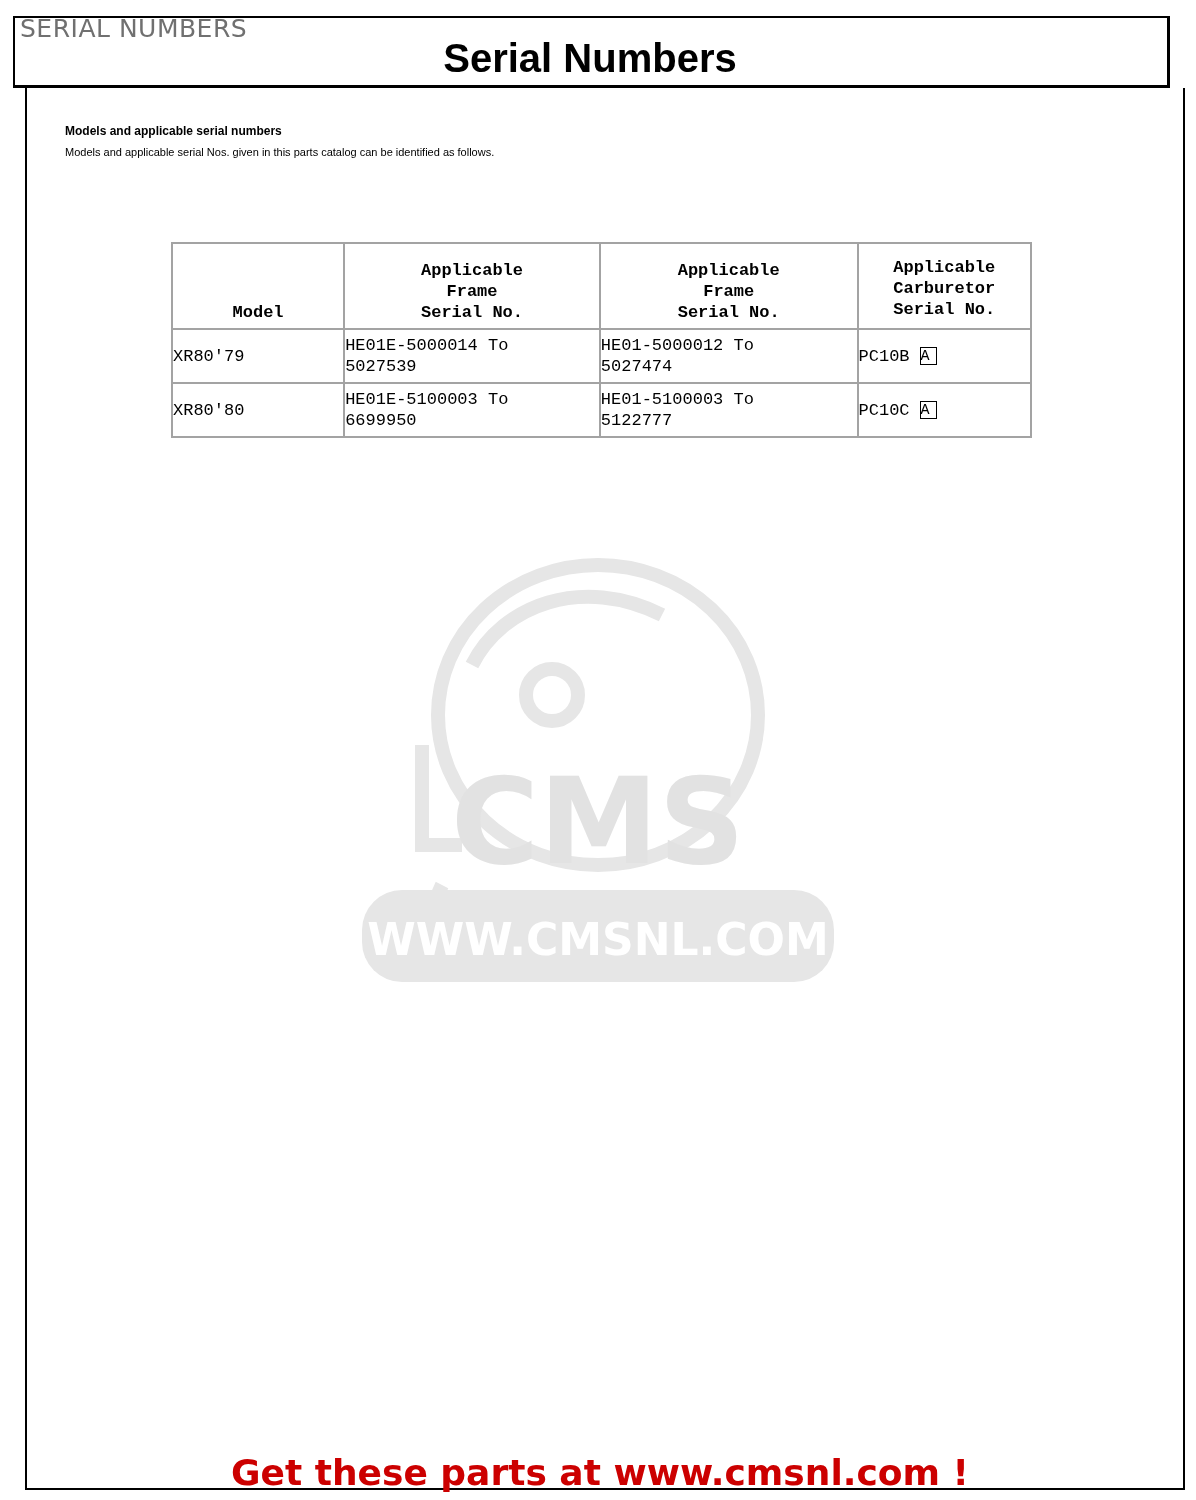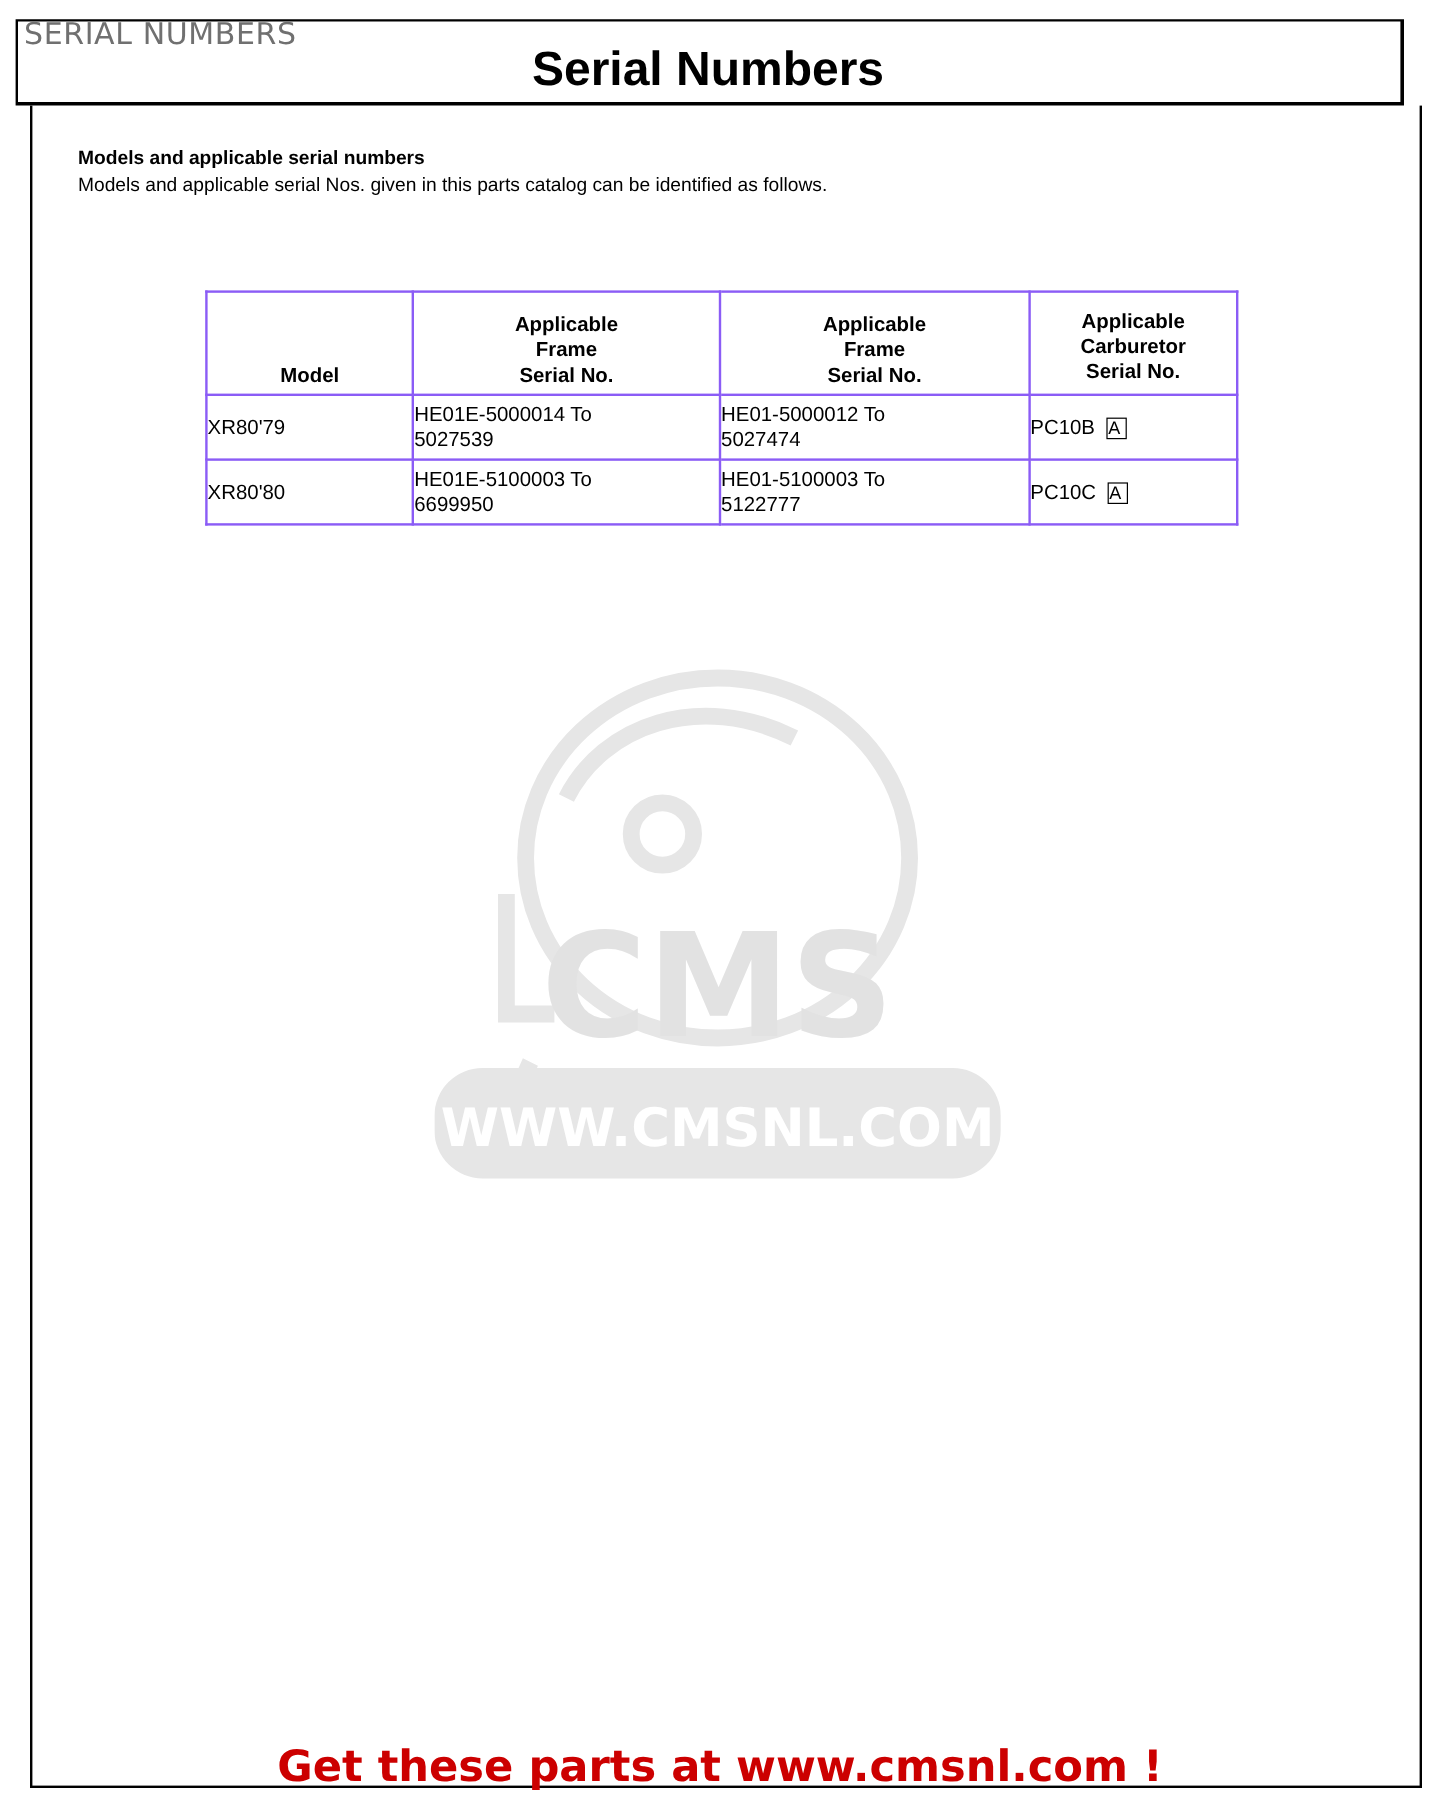--- a/index.html
+++ b/index.html
@@ -4,28 +4,28 @@
 <style>
   html, body { margin: 0; padding: 0; background: #ffffff; }
   body { width: 1196px; height: 1500px; position: relative; overflow: hidden; font-family: "Liberation Sans", sans-serif; color: #000; }
 
   .page-frame { position: absolute; left: 13px; top: 16px; width: 1157px; height: 72px; border-top: 2px solid #000; border-left: 2px solid #000; border-right: 3px solid #000; border-bottom: 3px solid #000; box-sizing: border-box; }
   .body-frame { position: absolute; left: 25px; top: 88px; width: 1160px; height: 1402px; border-left: 2px solid #000; border-right: 2px solid #000; border-bottom: 2px solid #000; box-sizing: border-box; }
 
   .corner-label { position: absolute; left: 20px; top: 14px; font-size: 25px; color: #707070; letter-spacing: 0.5px; font-family: "DejaVu Sans", sans-serif; font-weight: normal; }
   .page-title { position: absolute; left: 0; width: 1180px; top: 36px; text-align: center; font-size: 40px; font-weight: bold; }
 
-  .section-heading { position: absolute; left: 65px; top: 124px; font-size: 16px; font-weight: bold; }
-  .section-desc { position: absolute; left: 65px; top: 146px; font-size: 16px; }
+  .section-heading { position: absolute; left: 65px; top: 124px; font-size: 12px; font-weight: bold; }
+  .section-desc { position: absolute; left: 65px; top: 146px; font-size: 11px; }
 
   
   .watermark { position: absolute; left: 362px; top: 545px; width: 472px; height: 440px; pointer-events: none; }
 
   table.serials { position: absolute; left: 171px; top: 242px; border-collapse: collapse; width: 861px; font-size: 17px; }
-  table.serials th, table.serials td { border: 2px solid #8b5cf6; padding: 0; line-height: 21px; }
+  table.serials th, table.serials td { border: 2px solid #a3a3a3; padding: 0; line-height: 21px; font-family: Liberation Mono, monospace; }
   table.serials th { font-weight: bold; height: 76px; vertical-align: bottom; padding-bottom: 5px; }
   table.serials th.carb { vertical-align: bottom; padding-bottom: 8px; }
   table.serials td { height: 52px; vertical-align: middle; }
   .col-model { width: 171px; }
   .col-engine { width: 255px; }
   .col-frame { width: 257px; }
   .col-carb { width: 172px; }
   .boxed-a { display: inline-block; border: 1.5px solid #000; width: 17px; height: 18px; line-height: 18px; font-size: 15px; margin-left: 10px; vertical-align: middle; box-sizing: border-box; }
   .cell-line { display: block; }
 

